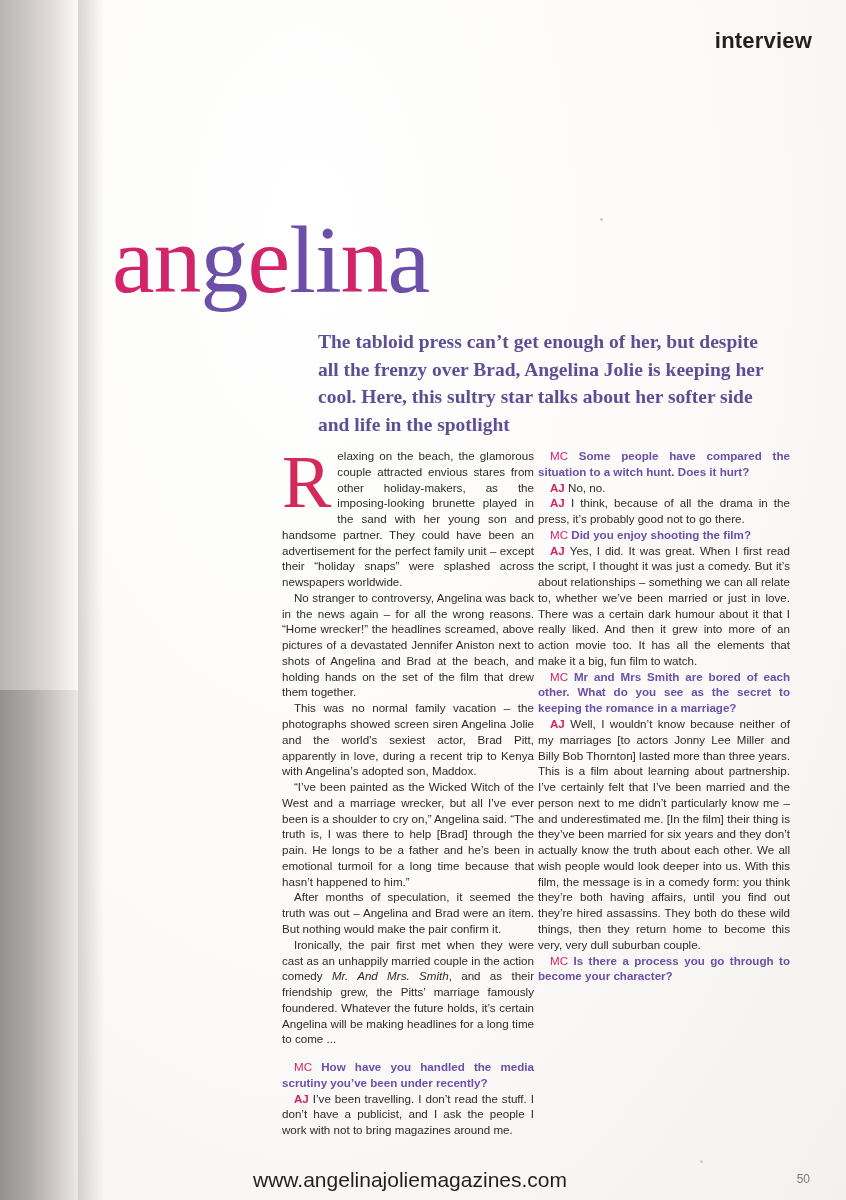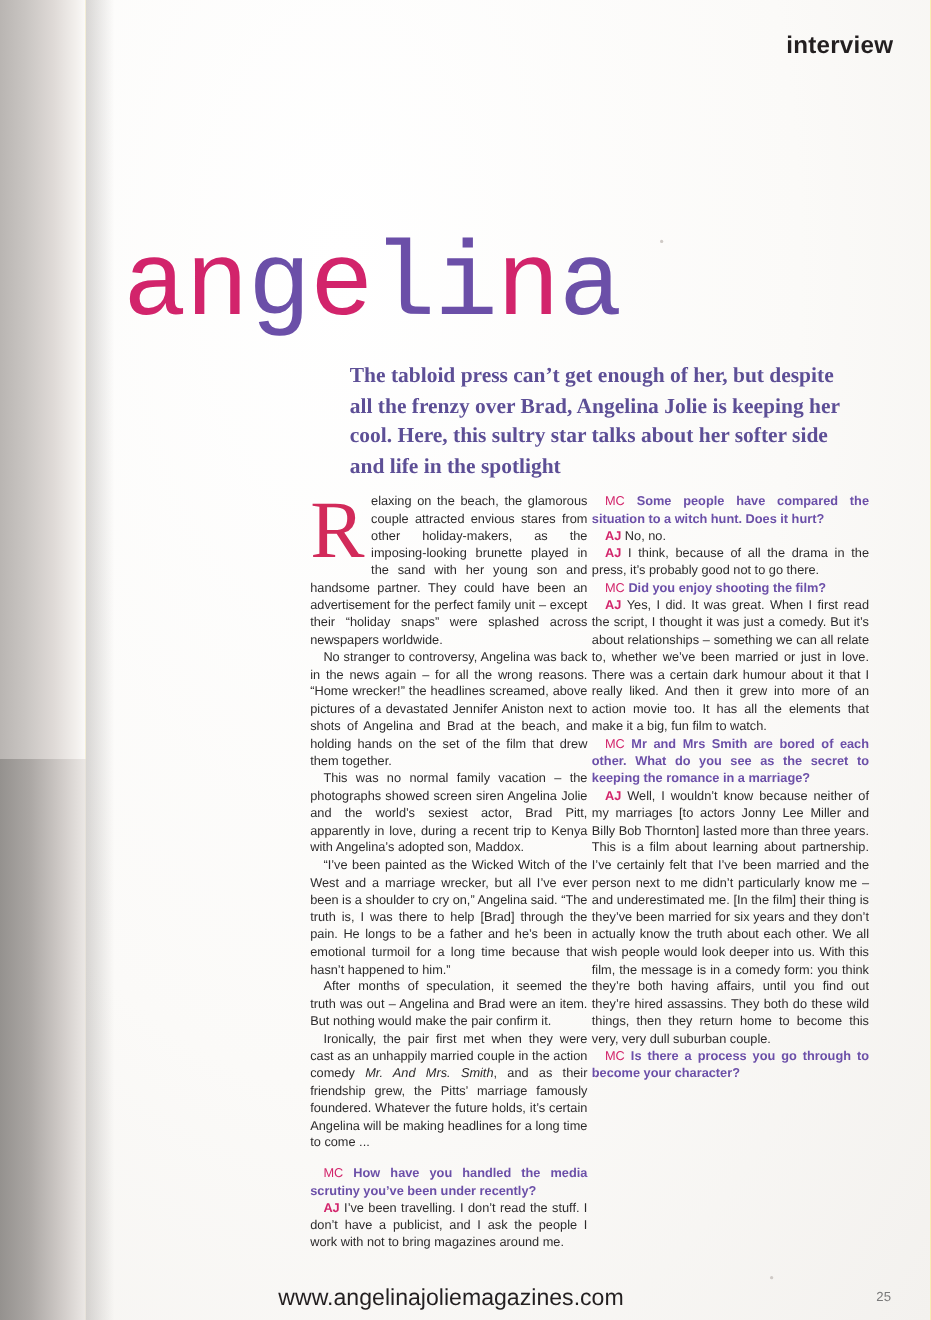--- a/index.html
+++ b/index.html
@@ -12,21 +12,21 @@
     background: #ffffff;
     font-family: "Liberation Sans", sans-serif;
     position: relative;
     overflow: hidden;
   }
 
   
   .page {
     position: absolute;
     inset: 0;
-    background: #fde047;
+    background: #bef264;
   }
   .left-gutter {
     position: absolute;
     left: 0; top: 0;
     width: 78px; height: 1200px;
     background: linear-gradient(90deg, #b9b5b2 0%, #c9c5c2 30%, #ded9d6 62%, #f2efec 88%, #fbfaf9 100%);
   }
   .left-gutter-dark {
     position: absolute;
     left: 0; top: 690px;
@@ -49,21 +49,21 @@
     font-weight: bold;
     color: #231f20;
     letter-spacing: .2px;
   }
 
   
   .masthead {
     position: absolute;
     left: 112px;
     top: 212px;
-    font-family: Liberation Mono, monospace;
+    font-family: Liberation Serif, serif;
     font-size: 96px;
     line-height: 1;
     letter-spacing: -1px;
     white-space: nowrap;
   }
   .masthead span { display: inline; }
 
   
   .standfirst {
     position: absolute;
@@ -187,14 +187,14 @@
       <p class="a"><span class="tag">AJ </span>No, no.</p>
       <p class="a"><span class="tag">AJ </span>I think, because of all the drama in the press, it’s probably good not to go there.</p>
       <p class="q"><span class="tag">MC </span>Did you enjoy shooting the film?</p>
       <p class="a"><span class="tag">AJ </span>Yes, I did. It was great. When I first read the script, I thought it was just a comedy. But it’s about relationships – something we can all relate to, whether we’ve been married or just in love. There was a certain dark humour about it that I really liked. And then it grew into more of an action movie too. It has all the elements that make it a big, fun film to watch.</p>
       <p class="q"><span class="tag">MC </span>Mr and Mrs Smith are bored of each other. What do you see as the secret to keeping the romance in a marriage?</p>
       <p class="a"><span class="tag">AJ </span>Well, I wouldn’t know because neither of my marriages [to actors Jonny Lee Miller and Billy Bob Thornton] lasted more than three years. This is a film about learning about partnership. I’ve certainly felt that I’ve been married and the person next to me didn’t particularly know me – and underestimated me. [In the film] their thing is they’ve been married for six years and they don’t actually know the truth about each other. We all wish people would look deeper into us. With this film, the message is in a comedy form: you think they’re both having affairs, until you find out they’re hired assassins. They both do these wild things, then they return home to become this very, very dull suburban couple.</p>
       <p class="q"><span class="tag">MC </span>Is there a process you go through to become your character?</p>
     </div>
 
   <div class="footer">www.angelinajoliemagazines.com</div>
-  <div class="pagenum">25</div>
+  <div class="pagenum">50</div>
 </div>
 
 </body></html>

